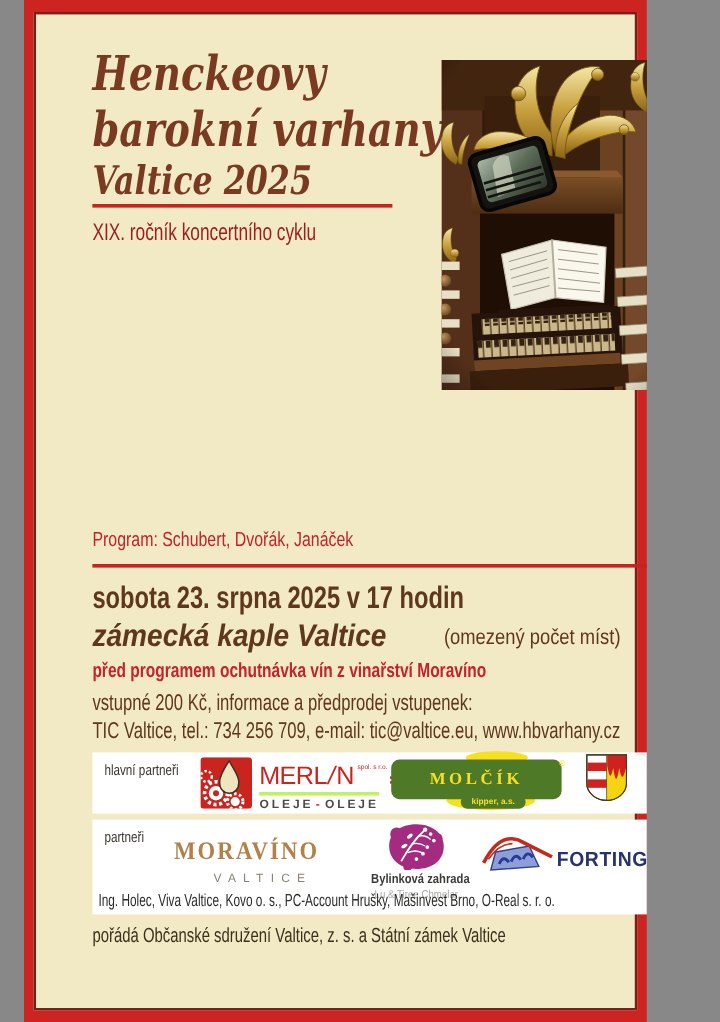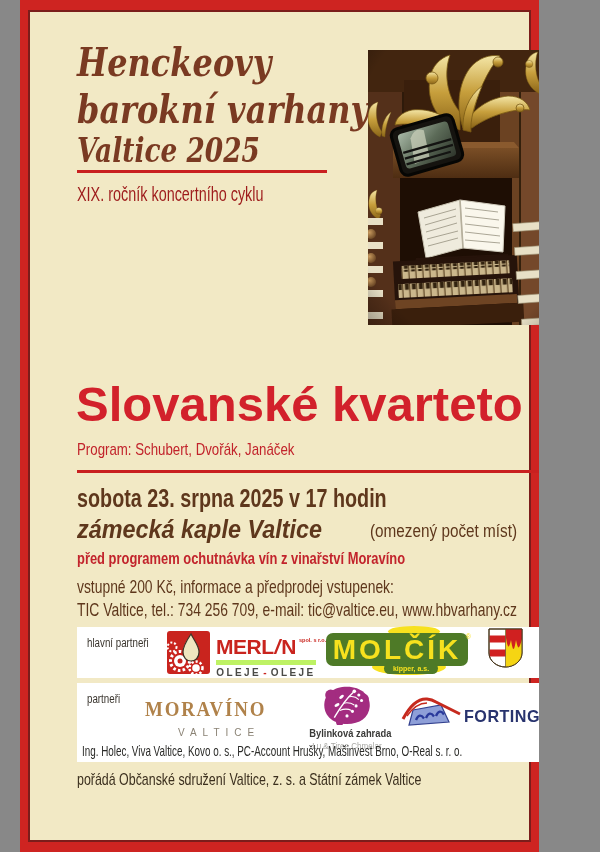--- a/index.html
+++ b/index.html
@@ -27,37 +27,37 @@
   .wine{font-size:17px;font-weight:bold;color:#C2242C;transform:scaleX(.76);}
   .body-line{font-size:19px;color:#5E371C;transform:scaleX(.73);}
   .organizer{font-size:17px;color:#3B2F1E;transform:scaleX(.73);}
 
   
   .pbox{position:absolute;background:#FFFFFF;}
   .pbox-label{font-size:12.5px;color:#3A352E;transform:scaleX(.78);}
   .others{font-size:14.5px;color:#2B2B28;transform:scaleX(.68);}
 
   
-  .merlin-word{display:flex;align-items:baseline;font-weight:bold;color:#C9241E;}
+  .merlin-word{display:flex;align-items:baseline;font-weight:normal;color:#C9241E;}
   .merlin-main{font-size:21px;letter-spacing:-0.5px;}
   .merlin-slash{font-size:21px;font-style:italic;margin:0 1px;}
   .merlin-company{font-size:5.5px;color:#C9241E;margin-left:3px;align-self:flex-start;margin-top:2px;}
   .merlin-plus{font-size:15px;font-style:italic;margin-left:1px;}
   .eq-bars{display:inline-block;width:8px;height:2px;background:#C9241E;
            box-shadow:0 -4px 0 #C9241E;margin:0 1px 3px 2px;}
-  .merlin-tagline{border-top:5px solid #bef264;padding-top:2px;margin-top:1px;width:100px;
+  .merlin-tagline{border-top:3px solid #bef264;padding-top:2px;margin-top:1px;width:100px;
                   font-size:10px;letter-spacing:2.4px;color:#4A4A46;font-weight:bold;
                   display:flex;justify-content:center;gap:2px;}
   .merlin-dash{color:#C9241E;}
 
   
   .molcik-blob{position:absolute;background:#F7E11E;border-radius:50%;}
   .molcik-rect{position:absolute;left:0;top:5px;width:142px;height:33px;background:#4E7A27;
                border-radius:7px;display:flex;align-items:center;justify-content:center;}
-  .molcik-name{font-family:Liberation Sans, sans-serif;font-weight:bold;font-size:28px;
+  .molcik-name{font-family:Liberation Serif, serif;font-weight:bold;font-size:14px;
                color:#F7E11E;letter-spacing:3px;}
   .molcik-reg{position:absolute;right:-3px;top:0;font-size:7px;color:#F7E11E;}
   .molcik-pill{position:absolute;left:58px;top:35px;width:54px;height:11px;background:#4E7A27;
                border-radius:6px;display:flex;align-items:center;justify-content:center;}
   .molcik-sub{font-size:7px;font-weight:bold;color:#F7E11E;}
 
   
   .moravino-name{font-family:"Liberation Serif",serif;font-weight:bold;font-size:21px;
                  color:#B0824A;letter-spacing:2px;transform:scaleX(.9);}
   .moravino-city{font-size:10px;color:#8A8274;letter-spacing:6px;}
@@ -201,21 +201,20 @@
         <circle cx="3" cy="208" r="5" fill="url(#knobG)"></circle>
         <rect x="0" y="216" width="15" height="7" fill="#E8E0C6"></rect>
         <circle cx="3" cy="232" r="5" fill="url(#knobG)"></circle>
         <rect x="0" y="240" width="15" height="7" fill="#E8E0C6"></rect>
         <rect x="0" y="262" width="15" height="7" fill="#E8E0C6"></rect>
       </g>
     </g>
     <rect width="195" height="275" fill="url(#vin)"></rect>
   </svg>
 
-  <div class="abs artist" style="left:56px;top:376px;">Slovanské kvarteto</div>
   <div class="abs" style="left:57px;top:440px;"><span class="sx program">Program: Schubert, Dvořák, Janáček</span></div>
   <div class="abs rule" style="left:57px;top:470px;width:486px;"></div>
 
   <div class="abs" style="left:57px;top:483px;"><span class="sx h-date">sobota 23. srpna 2025 v 17 hodin</span></div>
   <div class="abs" style="left:57px;top:514px;font-style:italic;"><span class="sx h-venue">zámecká kaple Valtice</span></div>
   <div class="abs" style="left:350px;top:521px;"><span class="sx venue-note">(omezený počet míst)</span></div>
   <div class="abs" style="left:57px;top:549px;"><span class="sx wine">před programem ochutnávka vín z vinařství Moravíno</span></div>
   <div class="abs" style="left:57px;top:576px;"><span class="sx body-line">vstupné 200 Kč, informace a předprodej vstupenek:</span></div>
   <div class="abs" style="left:57px;top:599px;"><span class="sx body-line">TIC Valtice, tel.: 734 256 709, e-mail: tic@valtice.eu, www.hbvarhany.cz</span></div>
 

